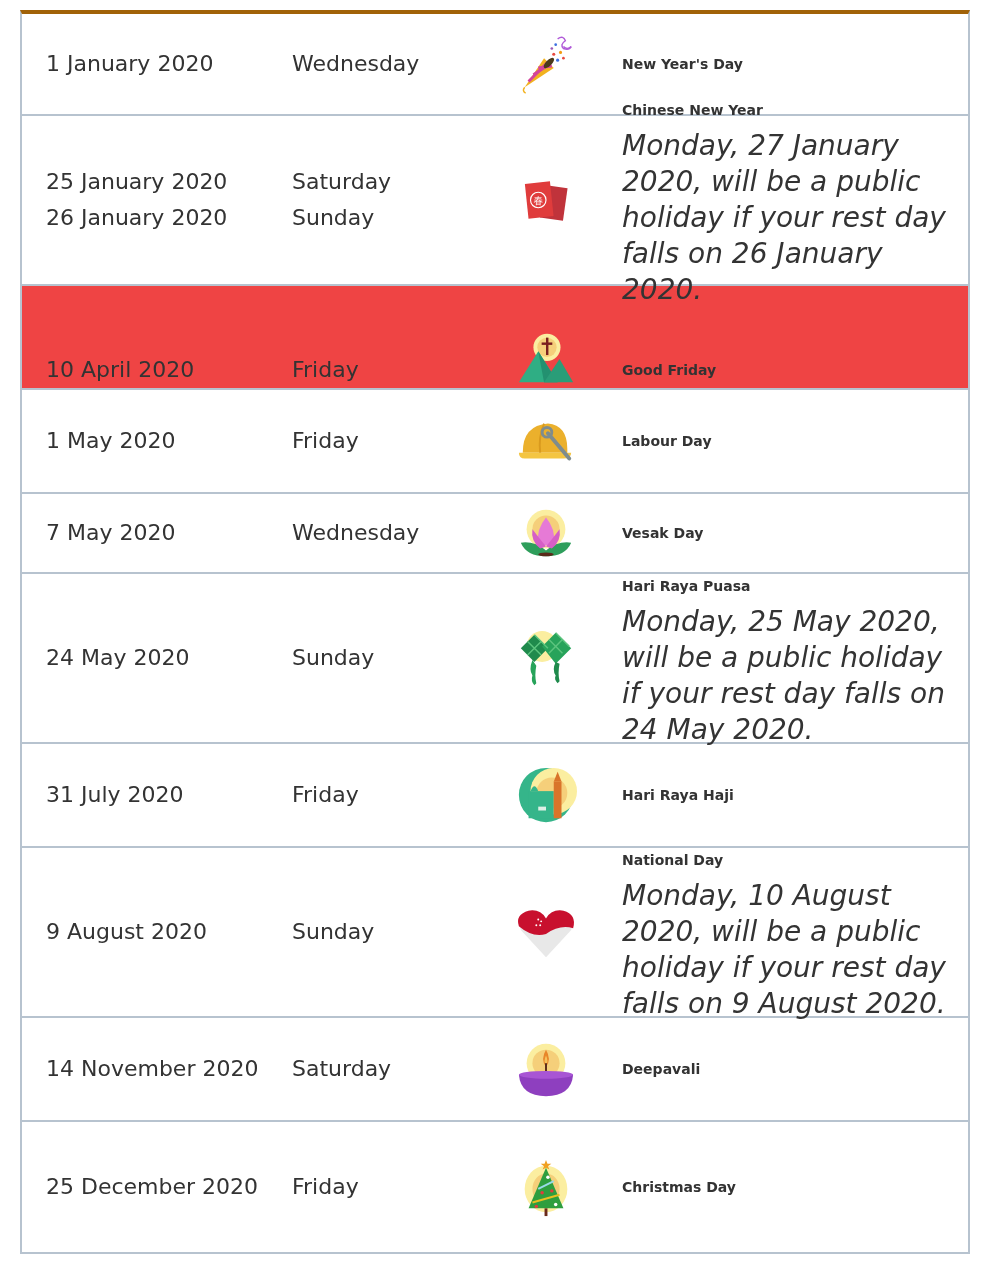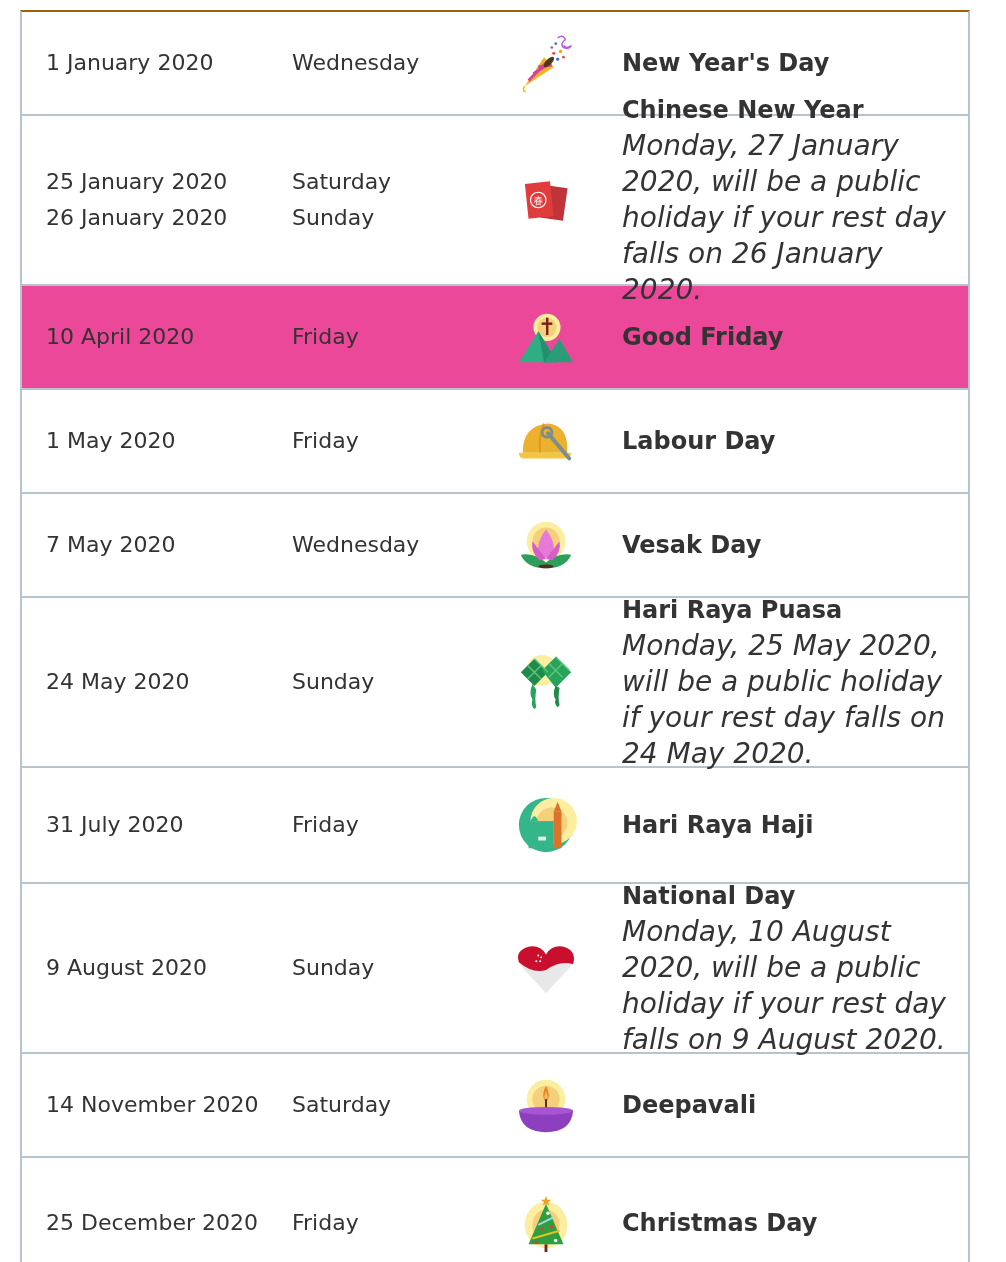--- a/index.html
+++ b/index.html
@@ -1,26 +1,26 @@
 <!DOCTYPE html>
 <html><head>
 <meta charset="utf-8">
 <style>
   html, body { margin: 0; padding: 0; background: #ffffff; }
   body { width: 1006px; height: 1262px; position: relative; font-family: "DejaVu Sans", "Liberation Sans", sans-serif; color: #333333; }
   .table { position: absolute; left: 20px; top: 10px; width: 950px; border-collapse: collapse; }
   .row { display: flex; align-items: center; border: 2px solid #b7c3cf; border-top: none; box-sizing: border-box; }
-  .row:first-child { border-top: 2px solid #a16207; }
-  .row.hl { background: #ec4899; }
+  .row:first-child { border-top: 4px solid #a16207; }
+  .row.hl { background: #ef4444; align-items: flex-end; }
   .c-date { width: 270px; padding-left: 24px; box-sizing: border-box; font-size: 22px; line-height: 36px; }
   .c-day { width: 178px; font-size: 22px; line-height: 36px; }
   .c-icon { width: 152px; display: flex; justify-content: center; align-items: center; }
   .c-icon svg { width: 62px; height: 62px; display: block; }
   .c-name { flex: 1; padding-right: 20px; }
-  .name { font-weight: bold; font-size: 24px; line-height: 36px; }
+  .name { font-weight: bold; font-size: 14px; line-height: 36px; }
   .note { font-style: italic; font-size: 28px; line-height: 36px; }
   .line { display: block; }
 </style>
 </head>
 <body>
 
 <div class="table">
 
   <div class="row" style="height:106px">
     <div class="c-date">
@@ -120,21 +120,21 @@
           <line x1="34" y1="24" x2="56" y2="50" stroke="#7f8c8d" stroke-width="4" stroke-linecap="round"></line>
           <circle cx="33" cy="23" r="5" fill="none" stroke="#7f8c8d" stroke-width="3"></circle>
         </svg>
       </span>
     </div>
     <div class="c-name">
       <span class="line name">Labour Day</span>
     </div>
   </div>
 
-  <div class="row" style="height:104px">
+  <div class="row" style="height:80px">
     <div class="c-date">
         <span class="line">7 May 2020</span>
       </div>
     <div class="c-day">
         <span class="line">Wednesday</span>
       </div>
     <div class="c-icon">
       <span>
         <svg viewBox="0 0 64 64">
           <circle cx="32" cy="28" r="20" fill="#fbeea0"></circle>
@@ -171,21 +171,21 @@
           <path d="M42,36 Q38,44 42,50 Q40,54 44,58 L46,56 Q44,48 46,38 Z" fill="#1f8a4c"></path>
         </svg>
       </span>
     </div>
     <div class="c-name">
       <span class="line name">Hari Raya Puasa</span>
       <span class="line note">Monday, 25 May 2020, will be a public holiday if your rest day falls on 24 May 2020.</span>
     </div>
   </div>
 
-  <div class="row" style="height:116px">
+  <div class="row" style="height:104px">
     <div class="c-date">
         <span class="line">31 July 2020</span>
       </div>
     <div class="c-day">
         <span class="line">Friday</span>
       </div>
     <div class="c-icon">
       <span>
         <svg viewBox="0 0 64 64">
           <circle cx="32" cy="32" r="28" fill="#35b58a"></circle>

